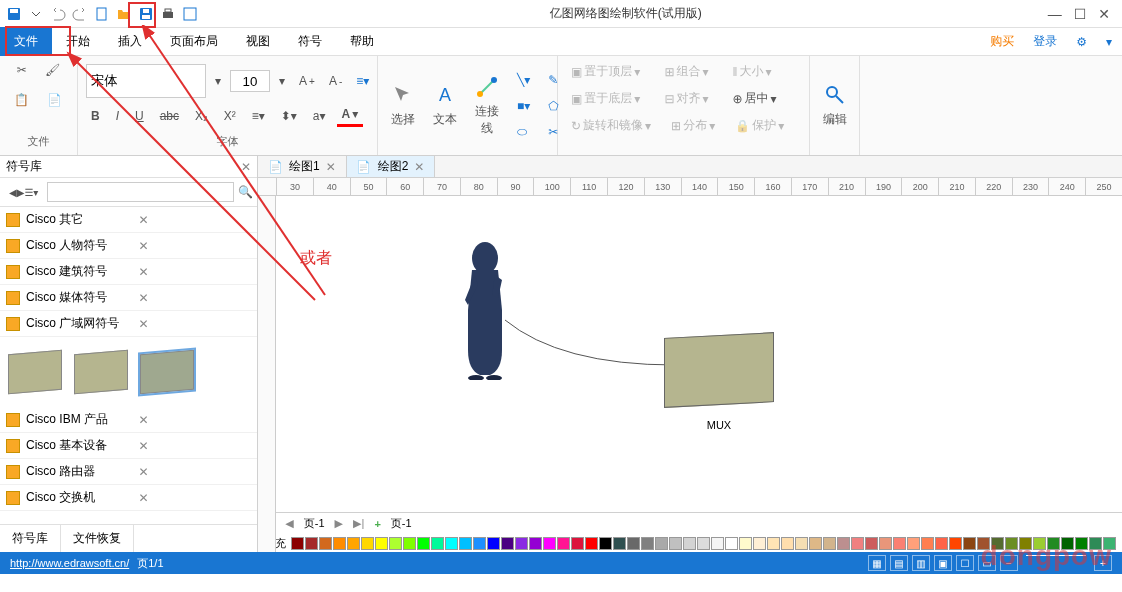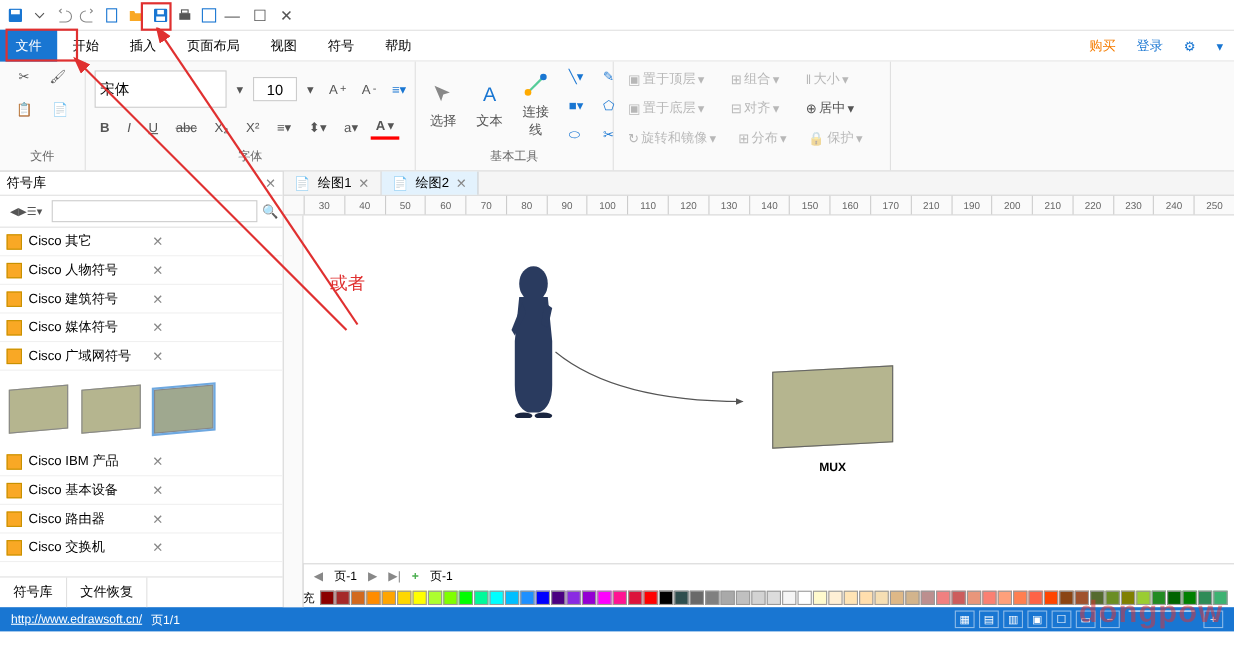--- a/index.html
+++ b/index.html
@@ -68,21 +68,21 @@
     .statusbar { height: 22px; background: #1976d2; color: #fff; display: flex; align-items: center; padding: 0 10px; font-size: 11px; }
     .statusbar a { color: #fff; text-decoration: underline; }
     .status-right { margin-left: auto; display: flex; gap: 4px; }
     .status-icon { width: 18px; height: 16px; border: 1px solid rgba(255,255,255,0.5); display: flex; align-items: center; justify-content: center; cursor: pointer; font-size: 10px; }
     
     .annotation-box { position: absolute; border: 2px solid #e03030; pointer-events: none; }
     .arrow-line { position: absolute; pointer-events: none; }
     .annotation-text { position: absolute; color: #e03030; font-size: 16px; pointer-events: none; }
     
     .person-shape { position: absolute; left: 450px; top: 240px; }
-    .mux-shape { position: absolute; left: 702px; top: 335px; font-weight: bold; }
+    .mux-shape { position: absolute; left: 664px; top: 335px; }
     .mux-box { width: 110px; height: 70px; background: #b5b58f; border: 1px solid #666; transform: skewY(-3deg); }
     .mux-label { text-align: center; margin-top: 14px; font-size: 11px; }
     .curve-arrow { position: absolute; left: 500px; top: 315px; }
     
     .watermark { position: absolute; right: 10px; bottom: 20px; color: #e03030; font-size: 28px; opacity: 0.5; font-weight: bold; letter-spacing: 1px; }
   </style>
 </head>
 <body>
 
 <div class="titlebar">
@@ -130,20 +130,21 @@
           <rect x="3" y="6" width="10" height="6" fill="#555"></rect>
           <rect x="5" y="3" width="6" height="3" fill="#fff" stroke="#555"></rect>
         </svg>
       </div>
     <div class="qat-btn">
         <svg viewBox="0 0 16 16">
           <rect x="2" y="2" width="12" height="12" fill="none" stroke="#1976d2"></rect>
         </svg>
       </div>
   </div>
+  <div class="title">亿图网络图绘制软件(试用版)</div>
   <div class="win-controls">
     <span class="win-btn">—</span>
     <span class="win-btn">☐</span>
     <span class="win-btn">✕</span>
   </div>
 </div>
 
 <div class="menubar">
   <div class="menu-tab active">文件</div>
   <div class="menu-tab">开始</div>
@@ -234,40 +235,50 @@
         <span class="rbtn" style="color:#1976d2">╲▾</span>
         <span class="rbtn" style="color:#1976d2">■▾</span>
         <span class="rbtn" style="color:#1976d2">⬭</span>
       </div>
       <div style="display:flex;flex-direction:column;gap:6px">
         <span class="rbtn" style="color:#1976d2">✎</span>
         <span class="rbtn" style="color:#1976d2">⬠</span>
         <span class="rbtn" style="color:#1976d2">✂</span>
       </div>
     </div>
-    <div class="ribbon-group-label">基本工具</div>
   </div>
   <div class="ribbon-group" style="width:252px">
     <div class="ribbon-group-content" style="flex-direction:column;align-items:flex-start;gap:4px;font-size:11px">
       <div style="display:flex;gap:14px">
         <span class="rbtn disabled">▣ <span>置于顶层</span> ▾</span>
         <span class="rbtn disabled">⊞ <span>组合</span> ▾</span>
         <span class="rbtn disabled">‖ <span>大小</span> ▾</span>
       </div>
       <div style="display:flex;gap:14px">
         <span class="rbtn disabled">▣ <span>置于底层</span> ▾</span>
         <span class="rbtn disabled">⊟ <span>对齐</span> ▾</span>
         <span class="rbtn">⊕ <span>居中</span> ▾</span>
       </div>
       <div style="display:flex;gap:10px">
         <span class="rbtn disabled">↻ <span>旋转和镜像</span> ▾</span>
         <span class="rbtn disabled">⊞ <span>分布</span> ▾</span>
         <span class="rbtn disabled">🔒 <span>保护</span> ▾</span>
       </div>
     </div>
+  </div>
+  <div class="ribbon-group" style="width:50px">
+    <div class="ribbon-group-content">
+        <div class="rbtn rbtn-large">
+          <svg viewBox="0 0 24 24">
+            <circle cx="9" cy="9" r="5" fill="none" stroke="#1976d2" stroke-width="2"></circle>
+            <line x1="13" y1="13" x2="20" y2="20" stroke="#1976d2" stroke-width="2"></line>
+          </svg>
+          <span>编辑</span>
+        </div>
+      </div>
   </div>
 </div>
 
 <div class="workspace">
 
   <div class="sidebar">
     <div class="sidebar-header">
       <span class="sidebar-title">符号库</span>
       <span class="sidebar-close">✕</span>
     </div>

